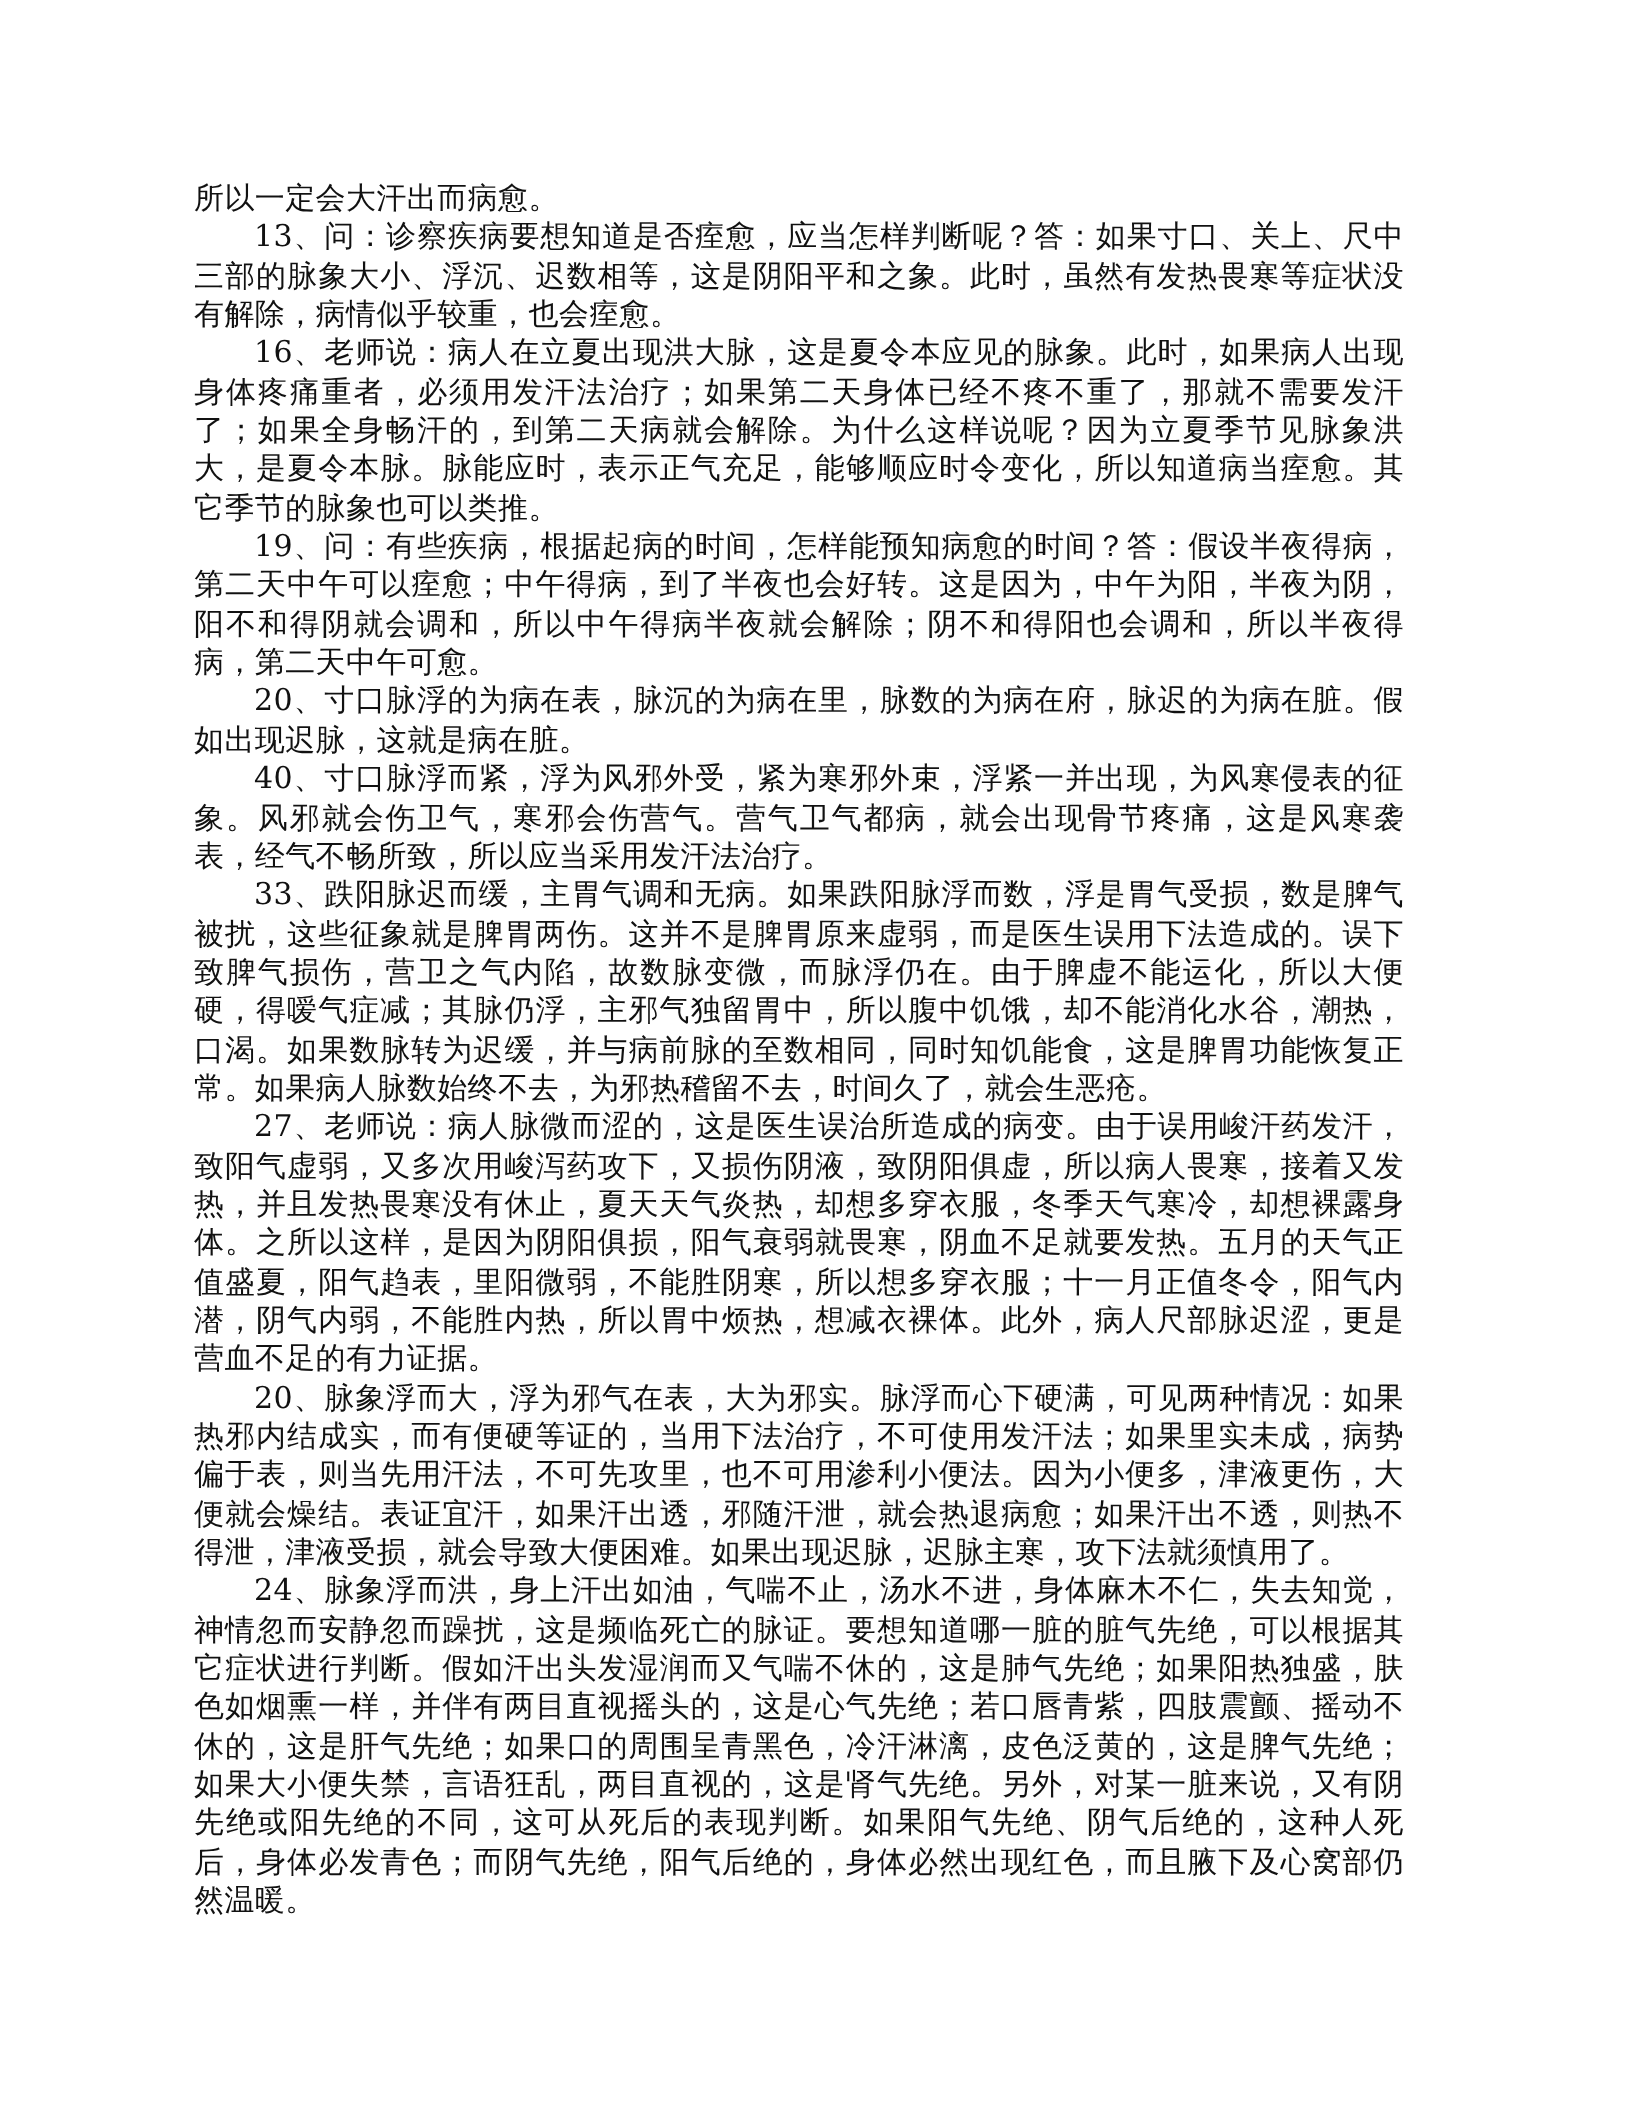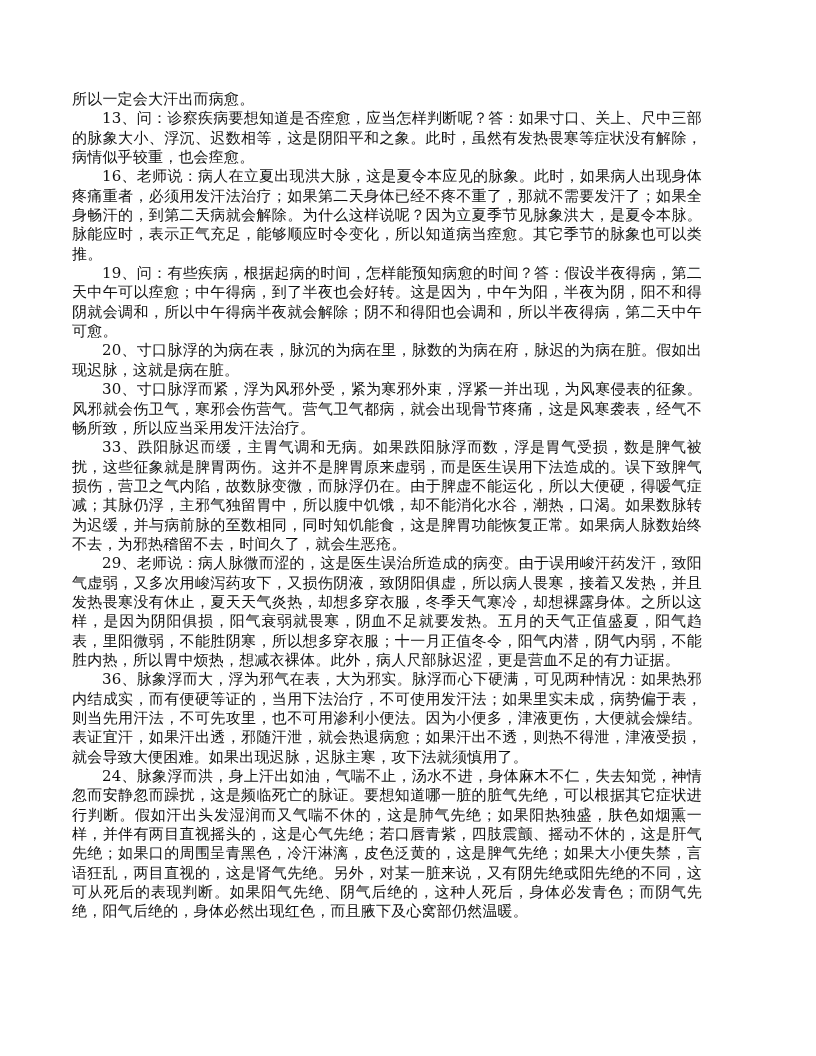--- a/index.html
+++ b/index.html
@@ -11,21 +11,21 @@
     width: 816px;
     height: 1056px;
     overflow: hidden;
     font-family: "DejaVu Serif", "Liberation Serif", serif;
   }
   .page {
     box-sizing: border-box;
     width: 816px;
     height: 875px;
     background: #ffffff;
-    padding: 90px 114px 40px 72px;
+    padding: 90px 114px 40px 97px;
   }
   .doc-body p {
     margin: 0;
     padding: 0;
     font-size: 15px;
     line-height: 19.35px;
     color: #111111;
     text-align: justify;
     text-indent: 2em;
     word-break: break-all;
@@ -38,19 +38,19 @@
 </head>
 <body>
 
 <div class="page">
   <div class="doc-body">
     <p class="no-indent">所以一定会大汗出而病愈。</p>
     <p>13、问：诊察疾病要想知道是否痓愈，应当怎样判断呢？答：如果寸口、关上、尺中三部的脉象大小、浮沉、迟数相等，这是阴阳平和之象。此时，虽然有发热畏寒等症状没有解除，病情似乎较重，也会痓愈。</p>
     <p>16、老师说：病人在立夏出现洪大脉，这是夏令本应见的脉象。此时，如果病人出现身体疼痛重者，必须用发汗法治疗；如果第二天身体已经不疼不重了，那就不需要发汗了；如果全身畅汗的，到第二天病就会解除。为什么这样说呢？因为立夏季节见脉象洪大，是夏令本脉。脉能应时，表示正气充足，能够顺应时令变化，所以知道病当痓愈。其它季节的脉象也可以类推。</p>
     <p>19、问：有些疾病，根据起病的时间，怎样能预知病愈的时间？答：假设半夜得病，第二天中午可以痓愈；中午得病，到了半夜也会好转。这是因为，中午为阳，半夜为阴，阳不和得阴就会调和，所以中午得病半夜就会解除；阴不和得阳也会调和，所以半夜得病，第二天中午可愈。</p>
     <p>20、寸口脉浮的为病在表，脉沉的为病在里，脉数的为病在府，脉迟的为病在脏。假如出现迟脉，这就是病在脏。</p>
-    <p>30、寸口脉浮而紧，浮为风邪外受，紧为寒邪外束，浮紧一并出现，为风寒侵表的征象。风邪就会伤卫气，寒邪会伤营气。营气卫气都病，就会出现骨节疼痛，这是风寒袭表，经气不畅所致，所以应当采用发汗法治疗。</p>
+    <p>40、寸口脉浮而紧，浮为风邪外受，紧为寒邪外束，浮紧一并出现，为风寒侵表的征象。风邪就会伤卫气，寒邪会伤营气。营气卫气都病，就会出现骨节疼痛，这是风寒袭表，经气不畅所致，所以应当采用发汗法治疗。</p>
     <p>33、跌阳脉迟而缓，主胃气调和无病。如果跌阳脉浮而数，浮是胃气受损，数是脾气被扰，这些征象就是脾胃两伤。这并不是脾胃原来虚弱，而是医生误用下法造成的。误下致脾气损伤，营卫之气内陷，故数脉变微，而脉浮仍在。由于脾虚不能运化，所以大便硬，得嗳气症减；其脉仍浮，主邪气独留胃中，所以腹中饥饿，却不能消化水谷，潮热，口渴。如果数脉转为迟缓，并与病前脉的至数相同，同时知饥能食，这是脾胃功能恢复正常。如果病人脉数始终不去，为邪热稽留不去，时间久了，就会生恶疮。</p>
-    <p>29、老师说：病人脉微而涩的，这是医生误治所造成的病变。由于误用峻汗药发汗，致阳气虚弱，又多次用峻泻药攻下，又损伤阴液，致阴阳俱虚，所以病人畏寒，接着又发热，并且发热畏寒没有休止，夏天天气炎热，却想多穿衣服，冬季天气寒冷，却想裸露身体。之所以这样，是因为阴阳俱损，阳气衰弱就畏寒，阴血不足就要发热。五月的天气正值盛夏，阳气趋表，里阳微弱，不能胜阴寒，所以想多穿衣服；十一月正值冬令，阳气内潜，阴气内弱，不能胜内热，所以胃中烦热，想减衣裸体。此外，病人尺部脉迟涩，更是营血不足的有力证据。</p>
-    <p>36、脉象浮而大，浮为邪气在表，大为邪实。脉浮而心下硬满，可见两种情况：如果热邪内结成实，而有便硬等证的，当用下法治疗，不可使用发汗法；如果里实未成，病势偏于表，则当先用汗法，不可先攻里，也不可用渗利小便法。因为小便多，津液更伤，大便就会燥结。表证宜汗，如果汗出透，邪随汗泄，就会热退病愈；如果汗出不透，则热不得泄，津液受损，就会导致大便困难。如果出现迟脉，迟脉主寒，攻下法就须慎用了。</p>
+    <p>27、老师说：病人脉微而涩的，这是医生误治所造成的病变。由于误用峻汗药发汗，致阳气虚弱，又多次用峻泻药攻下，又损伤阴液，致阴阳俱虚，所以病人畏寒，接着又发热，并且发热畏寒没有休止，夏天天气炎热，却想多穿衣服，冬季天气寒冷，却想裸露身体。之所以这样，是因为阴阳俱损，阳气衰弱就畏寒，阴血不足就要发热。五月的天气正值盛夏，阳气趋表，里阳微弱，不能胜阴寒，所以想多穿衣服；十一月正值冬令，阳气内潜，阴气内弱，不能胜内热，所以胃中烦热，想减衣裸体。此外，病人尺部脉迟涩，更是营血不足的有力证据。</p>
+    <p>20、脉象浮而大，浮为邪气在表，大为邪实。脉浮而心下硬满，可见两种情况：如果热邪内结成实，而有便硬等证的，当用下法治疗，不可使用发汗法；如果里实未成，病势偏于表，则当先用汗法，不可先攻里，也不可用渗利小便法。因为小便多，津液更伤，大便就会燥结。表证宜汗，如果汗出透，邪随汗泄，就会热退病愈；如果汗出不透，则热不得泄，津液受损，就会导致大便困难。如果出现迟脉，迟脉主寒，攻下法就须慎用了。</p>
     <p>24、脉象浮而洪，身上汗出如油，气喘不止，汤水不进，身体麻木不仁，失去知觉，神情忽而安静忽而躁扰，这是频临死亡的脉证。要想知道哪一脏的脏气先绝，可以根据其它症状进行判断。假如汗出头发湿润而又气喘不休的，这是肺气先绝；如果阳热独盛，肤色如烟熏一样，并伴有两目直视摇头的，这是心气先绝；若口唇青紫，四肢震颤、摇动不休的，这是肝气先绝；如果口的周围呈青黑色，冷汗淋漓，皮色泛黄的，这是脾气先绝；如果大小便失禁，言语狂乱，两目直视的，这是肾气先绝。另外，对某一脏来说，又有阴先绝或阳先绝的不同，这可从死后的表现判断。如果阳气先绝、阴气后绝的，这种人死后，身体必发青色；而阴气先绝，阳气后绝的，身体必然出现红色，而且腋下及心窝部仍然温暖。</p>
   </div>
 </div>
 
 </body></html>

